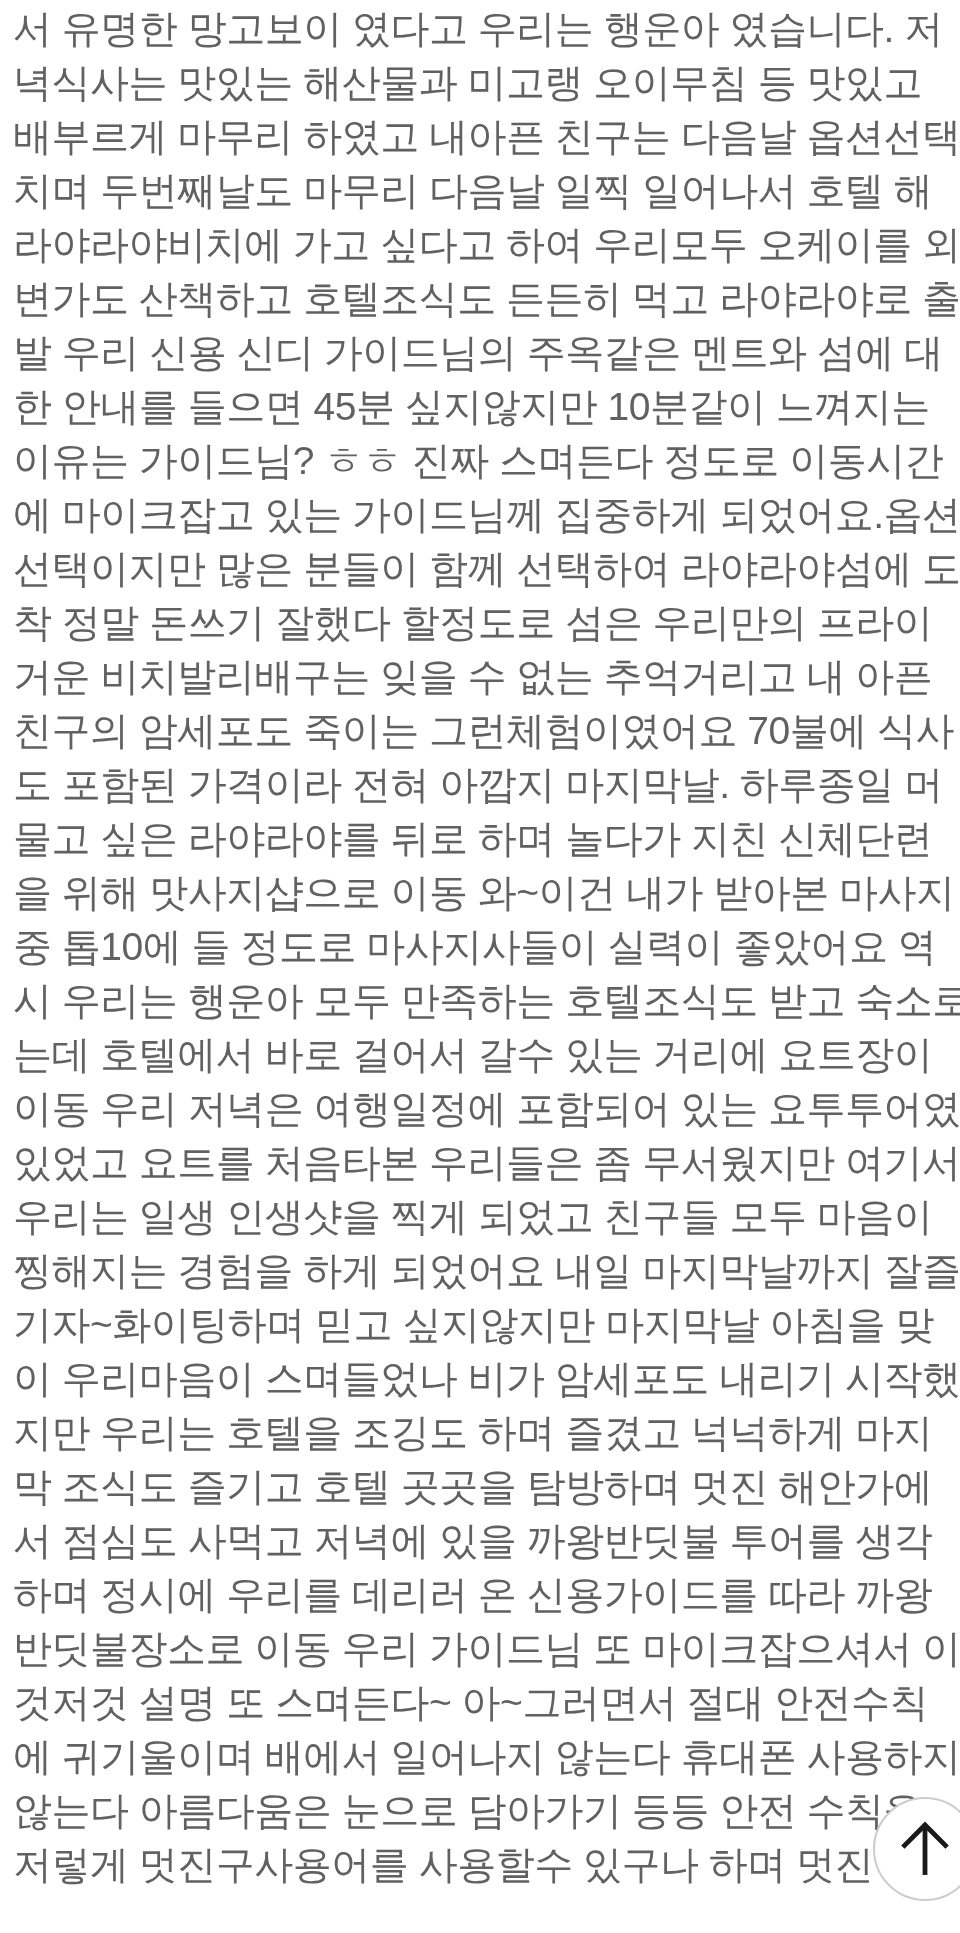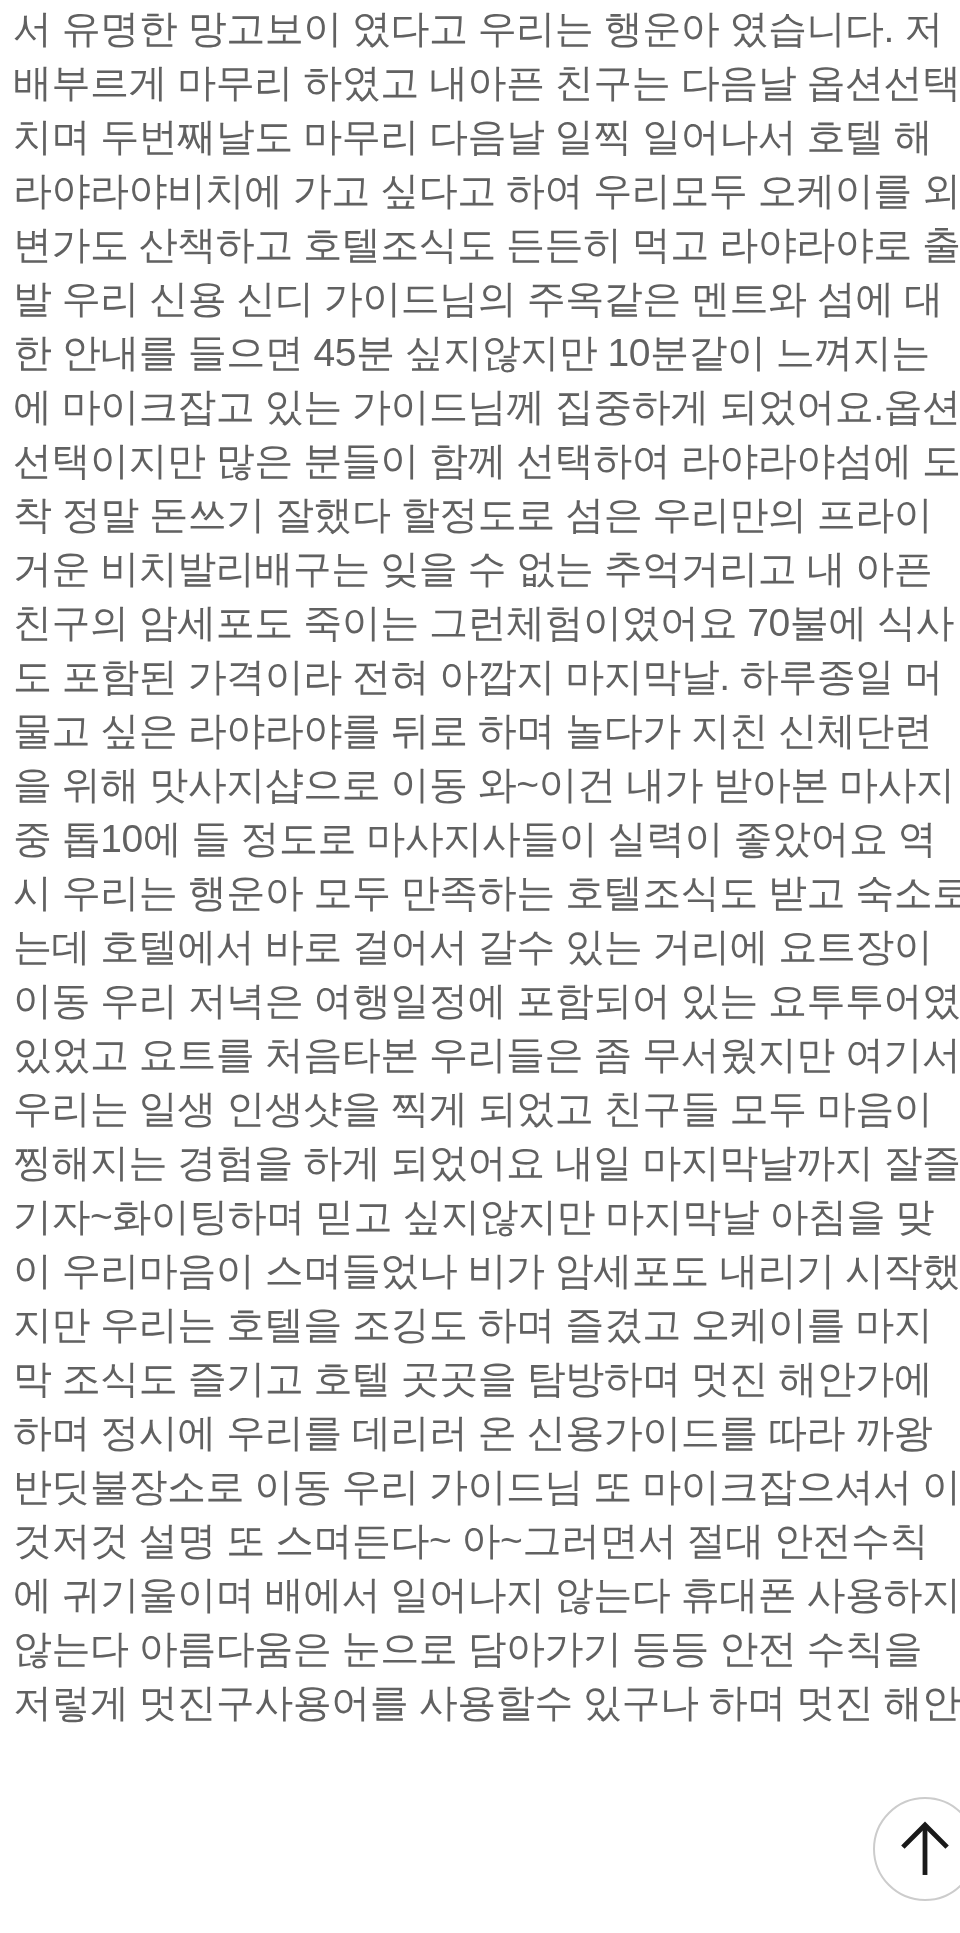--- a/index.html
+++ b/index.html
@@ -52,45 +52,48 @@
     width: 100%;
     height: 100%;
   }
 </style>
 </head>
 <body>
 
 <div class="review-text">
 
 <div class="line">서 유명한 망고보이 였다고 우리는 행운아 였습니다. 저</div>
+    <div class="line">녁식사는 맛있는 해산물과 미고랭 오이무침 등 맛있고</div>
     <div class="line">배부르게 마무리 하였고 내아픈 친구는 다음날 옵션선택</div>
     <div class="line">치며 두번째날도 마무리 다음날 일찍 일어나서 호텔 해</div>
     <div class="line">라야라야비치에 가고 싶다고 하여 우리모두 오케이를 외</div>
     <div class="line">변가도 산책하고 호텔조식도 든든히 먹고 라야라야로 출</div>
     <div class="line">발 우리 신용 신디 가이드님의 주옥같은 멘트와 섬에 대</div>
     <div class="line">한 안내를 들으면 45분 싶지않지만 10분같이 느껴지는</div>
+    <div class="line">이유는 가이드님? ㅎㅎ 진짜 스며든다 정도로 이동시간</div>
     <div class="line">에 마이크잡고 있는 가이드님께 집중하게 되었어요.옵션</div>
     <div class="line">선택이지만 많은 분들이 함께 선택하여 라야라야섬에 도</div>
     <div class="line">착 정말 돈쓰기 잘했다 할정도로 섬은 우리만의 프라이</div>
     <div class="line">거운 비치발리배구는 잊을 수 없는 추억거리고 내 아픈</div>
     <div class="line">친구의 암세포도 죽이는 그런체험이였어요 70불에 식사</div>
     <div class="line">도 포함된 가격이라 전혀 아깝지 마지막날. 하루종일 머</div>
     <div class="line">물고 싶은 라야라야를 뒤로 하며 놀다가 지친 신체단련</div>
     <div class="line">을 위해 맛사지샵으로 이동 와~이건 내가 받아본 마사지</div>
     <div class="line">중 톱10에 들 정도로 마사지사들이 실력이 좋았어요 역</div>
     <div class="line">시 우리는 행운아 모두 만족하는 호텔조식도 받고 숙소로</div>
     <div class="line">는데 호텔에서 바로 걸어서 갈수 있는 거리에 요트장이</div>
     <div class="line">이동 우리 저녁은 여행일정에 포함되어 있는 요투투어였</div>
     <div class="line">있었고 요트를 처음타본 우리들은 좀 무서웠지만 여기서</div>
     <div class="line">우리는 일생 인생샷을 찍게 되었고 친구들 모두 마음이</div>
     <div class="line">찡해지는 경험을 하게 되었어요 내일 마지막날까지 잘즐</div>
     <div class="line">기자~화이팅하며 믿고 싶지않지만 마지막날 아침을 맞</div>
     <div class="line">이 우리마음이 스며들었나 비가 암세포도 내리기 시작했</div>
-    <div class="line">지만 우리는 호텔을 조깅도 하며 즐겼고 오케이를 마지</div>
+    <div class="line">지만 우리는 호텔을 조깅도 하며 즐겼고 넉넉하게 마지</div>
     <div class="line">막 조식도 즐기고 호텔 곳곳을 탐방하며 멋진 해안가에</div>
+    <div class="line">서 점심도 사먹고 저녁에 있을 까왕반딧불 투어를 생각</div>
     <div class="line">하며 정시에 우리를 데리러 온 신용가이드를 따라 까왕</div>
     <div class="line">반딧불장소로 이동 우리 가이드님 또 마이크잡으셔서 이</div>
     <div class="line">것저것 설명 또 스며든다~ 아~그러면서 절대 안전수칙</div>
     <div class="line">에 귀기울이며 배에서 일어나지 않는다 휴대폰 사용하지</div>
     <div class="line">않는다 아름다움은 눈으로 담아가기 등등 안전 수칙을</div>
     <div class="line">저렇게 멋진구사용어를 사용할수 있구나 하며 멋진 해안</div>
   </div>
 
 <button class="scroll-top" type="button">
   <svg viewBox="0 0 104 104" xmlns="http://www.w3.org/2000/svg">

